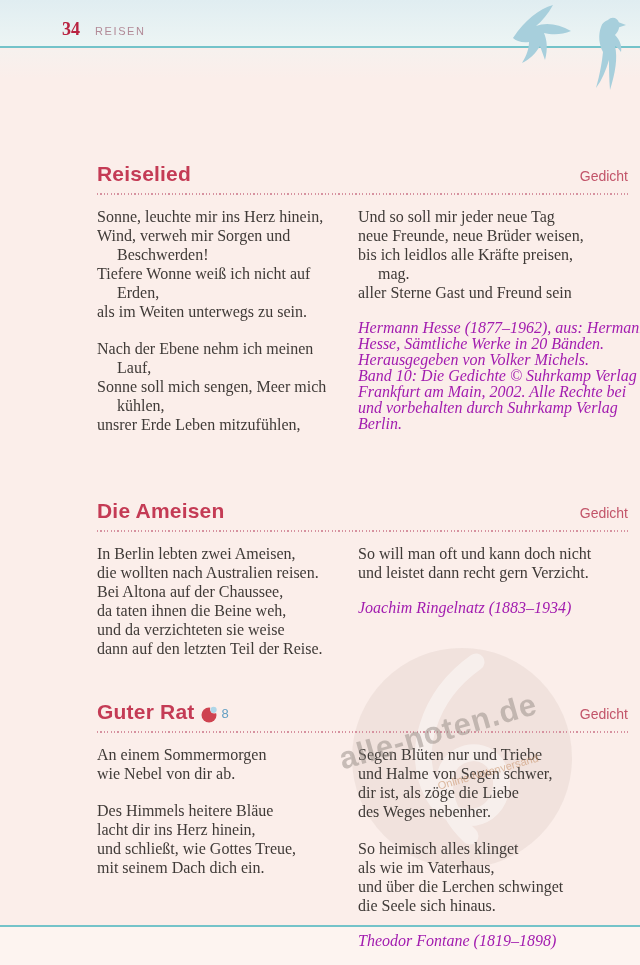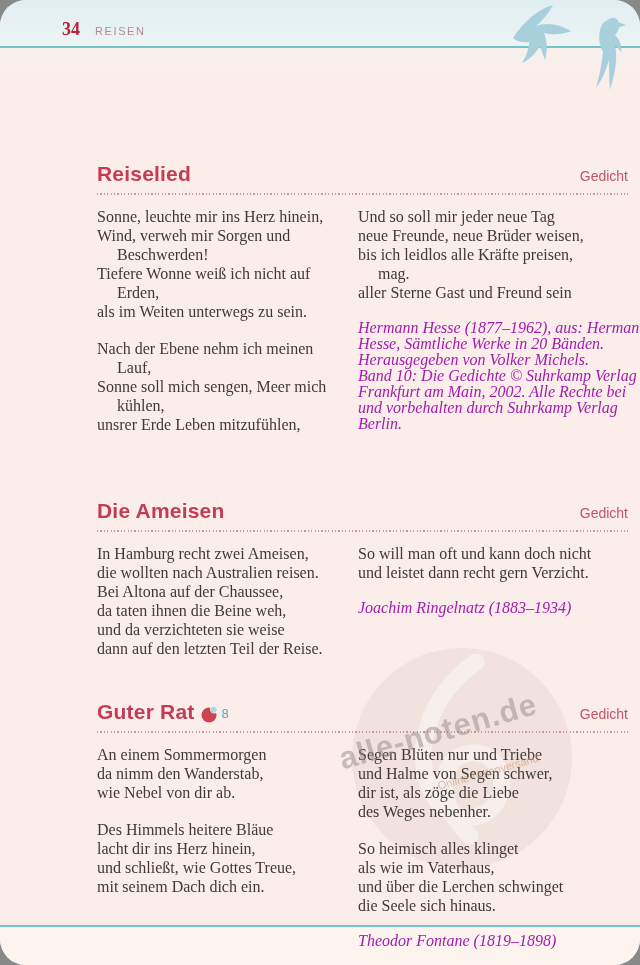--- a/index.html
+++ b/index.html
@@ -2,21 +2,20 @@
 <html><head>
 <meta charset="utf-8">
 <style>
   html,body{margin:0;padding:0;background:#888;}
   .page{
     position:relative;
     width:640px;height:965px;
     background:#fbeeea;
     overflow:hidden;
     font-family:"Liberation Serif", serif;
-    border-radius:26px;
   }
   
   .header{
     position:absolute;left:0;top:0;width:640px;height:48px;
     background:linear-gradient(#e0edf1,#edf5f4);
     border-bottom:2px solid #74c3c9;
     box-sizing:border-box;
     display:flex;align-items:baseline;
     padding:0 0 6px 62px;
     font-family:"Liberation Sans", sans-serif;
@@ -162,21 +161,21 @@
     <div class="sec-head">
       <div class="title-wrap">
         <span class="sec-title">Die Ameisen</span>
       </div>
       <span class="genre">Gedicht</span>
     </div>
     <div class="dot-rule"></div>
     <div class="cols">
       <div class="col-left">
         <div class="stanza">
-          <div class="pline">In Hamburg recht zwei Ameisen,</div>
+          <div class="pline">In Berlin lebten zwei Ameisen,</div>
           <div class="pline">die wollten nach Australien reisen.</div>
           <div class="pline">Bei Altona auf der Chaussee,</div>
           <div class="pline">da taten ihnen die Beine weh,</div>
           <div class="pline">und da verzichteten sie weise</div>
           <div class="pline">dann auf den letzten Teil der Reise.</div>
         </div>
       </div>
       <div class="col-right">
         <div class="stanza">
           <div class="pline">So will man oft und kann doch nicht</div>
@@ -202,21 +201,20 @@
           <span class="cd-num">8</span>
         </span>
       </div>
       <span class="genre">Gedicht</span>
     </div>
     <div class="dot-rule"></div>
     <div class="cols">
       <div class="col-left">
         <div class="stanza">
           <div class="pline">An einem Sommermorgen</div>
-          <div class="pline">da nimm den Wanderstab,</div>
           <div class="pline">wie Nebel von dir ab.</div>
         </div>
         <div class="stanza">
           <div class="pline">Des Himmels heitere Bläue</div>
           <div class="pline">lacht dir ins Herz hinein,</div>
           <div class="pline">und schließt, wie Gottes Treue,</div>
           <div class="pline">mit seinem Dach dich ein.</div>
         </div>
       </div>
       <div class="col-right">

